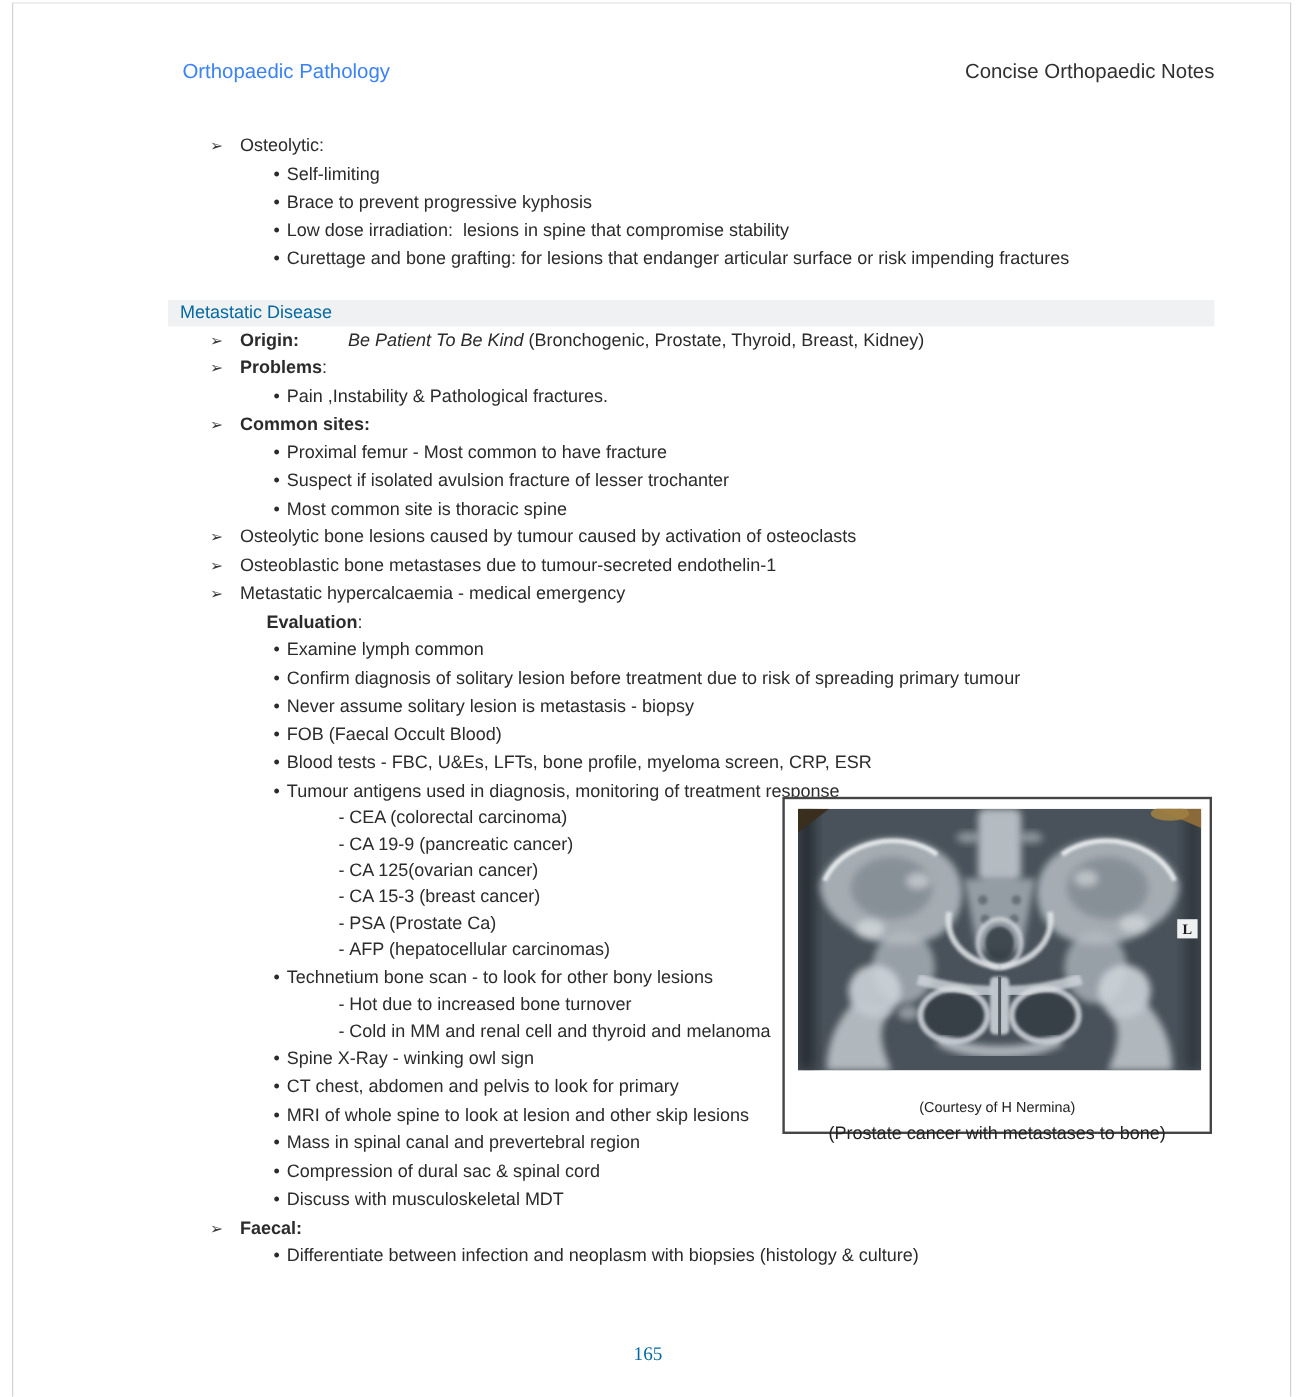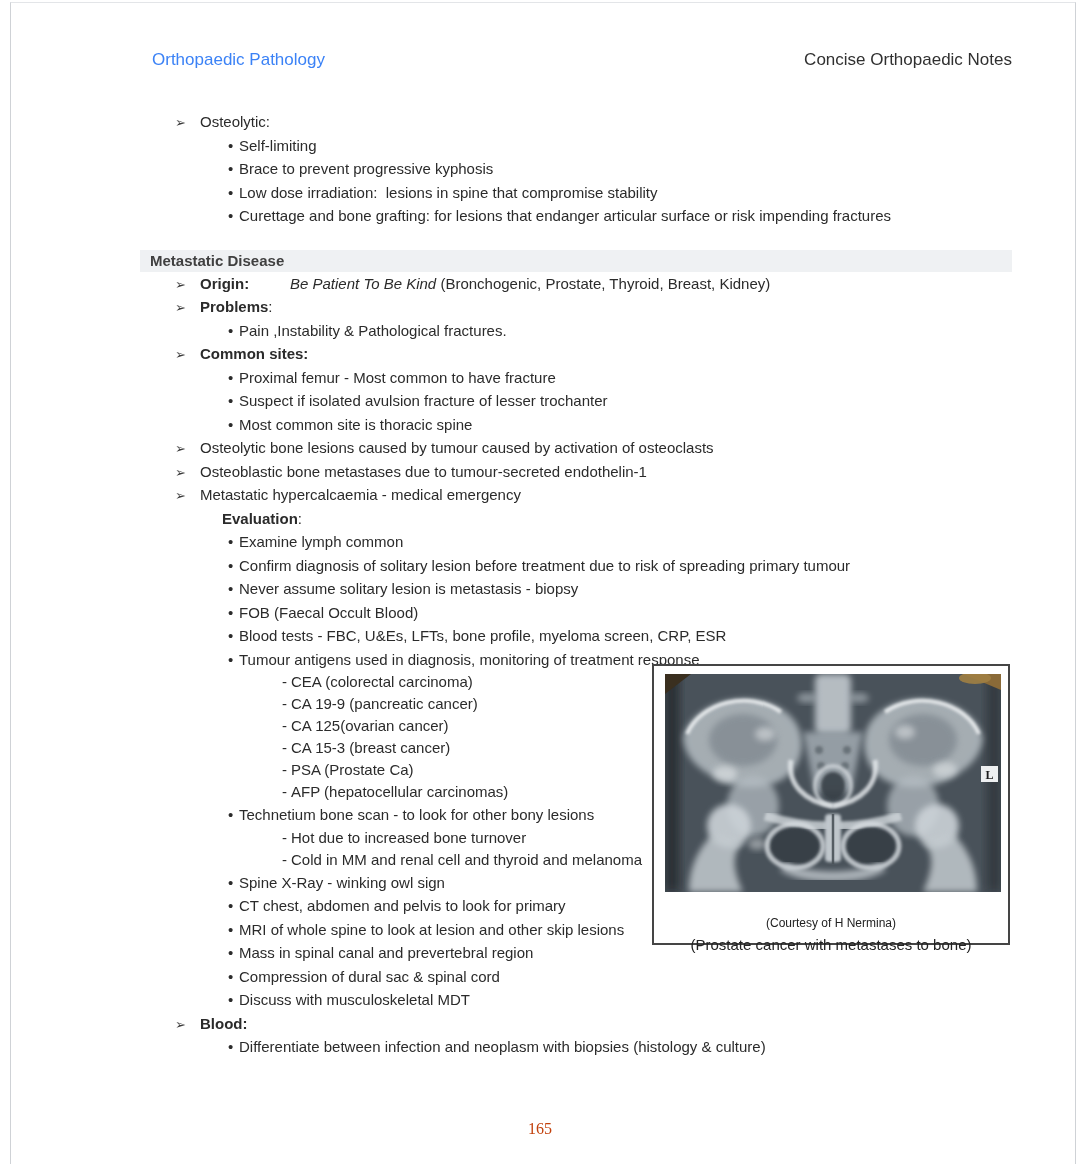--- a/index.html
+++ b/index.html
@@ -39,33 +39,33 @@
   .gb { display:inline-block; width:11px; font-size:15px; }
   .gd { display:inline-block; width:9px; }
   .b { font-weight:bold; }
   .it { font-style:italic; }
   .t { white-space:pre-wrap; }
   .origin-label { font-weight:bold; display:inline-block; width:90px; }
   .section-bar {
     margin-left:-10px; margin-top:22px;
     width:872px; height:22px; line-height:22px;
     background:#eff1f3; padding-left:10px;
-    font-weight:bold; font-size:15px; color:#404040;
+    font-weight:normal; font-size:15px; color:#0369a1;
   }
   .figure-box {
     position:absolute; left:652px; top:664px; width:358px; height:281px;
     background:#ffffff; border:2px solid #454545;
   }
   .xray { position:absolute; left:11px; top:8px; width:336px; height:218px; display:block; }
   .fig-cap1 { position:absolute; top:228px; left:0; width:100%; text-align:center; font-size:15px; color:#222;margin-top:42px; }
   .fig-cap2 { position:absolute; top:250px; left:0; width:100%; text-align:center; font-size:12px; color:#222; }
   .page-num {
     position:absolute; left:0; top:1120px; width:100%;
     text-align:center; font-family:"Liberation Serif", serif;
-    font-size:16px; color:#c2410c;
+    font-size:16px; color:#0369a1;
   }
 </style>
 </head>
 <body>
 
 <div class="page-frame"></div>
 
 <div class="hdr-left">Orthopaedic Pathology</div>
 <div class="hdr-right">Concise Orthopaedic Notes</div>
 
@@ -112,21 +112,21 @@
   <div class="dash-l ind3"><span class="gd">-</span><span class="t">Hot due to increased bone turnover</span></div>
   <div class="dash-l ind3"><span class="gd">-</span><span class="t">Cold in MM and renal cell and thyroid and melanoma</span></div>
 
   <div class="l ind2"><span class="gb">•</span><span class="t">Spine X-Ray - winking owl sign</span></div>
   <div class="l ind2"><span class="gb">•</span><span class="t">CT chest, abdomen and pelvis to look for primary</span></div>
   <div class="l ind2"><span class="gb">•</span><span class="t">MRI of whole spine to look at lesion and other skip lesions</span></div>
   <div class="l ind2"><span class="gb">•</span><span class="t">Mass in spinal canal and prevertebral region</span></div>
   <div class="l ind2"><span class="gb">•</span><span class="t">Compression of dural sac &amp; spinal cord</span></div>
   <div class="l ind2"><span class="gb">•</span><span class="t">Discuss with musculoskeletal MDT</span></div>
 
-  <div class="l ind1"><span class="ga">➢</span><span class="b">Blood:</span></div>
+  <div class="l ind1"><span class="ga">➢</span><span class="b">Faecal:</span></div>
   <div class="l ind2"><span class="gb">•</span><span class="t">Differentiate between infection and neoplasm with biopsies (histology &amp; culture)</span></div>
 
 </div>
 
 <div class="figure-box">
   <svg class="xray" viewBox="0 0 336 218" preserveAspectRatio="none">
     <defs>
       <filter id="blur3" x="-30%" y="-30%" width="160%" height="160%">
           <feGaussianBlur stdDeviation="3"></feGaussianBlur>
         </filter>

